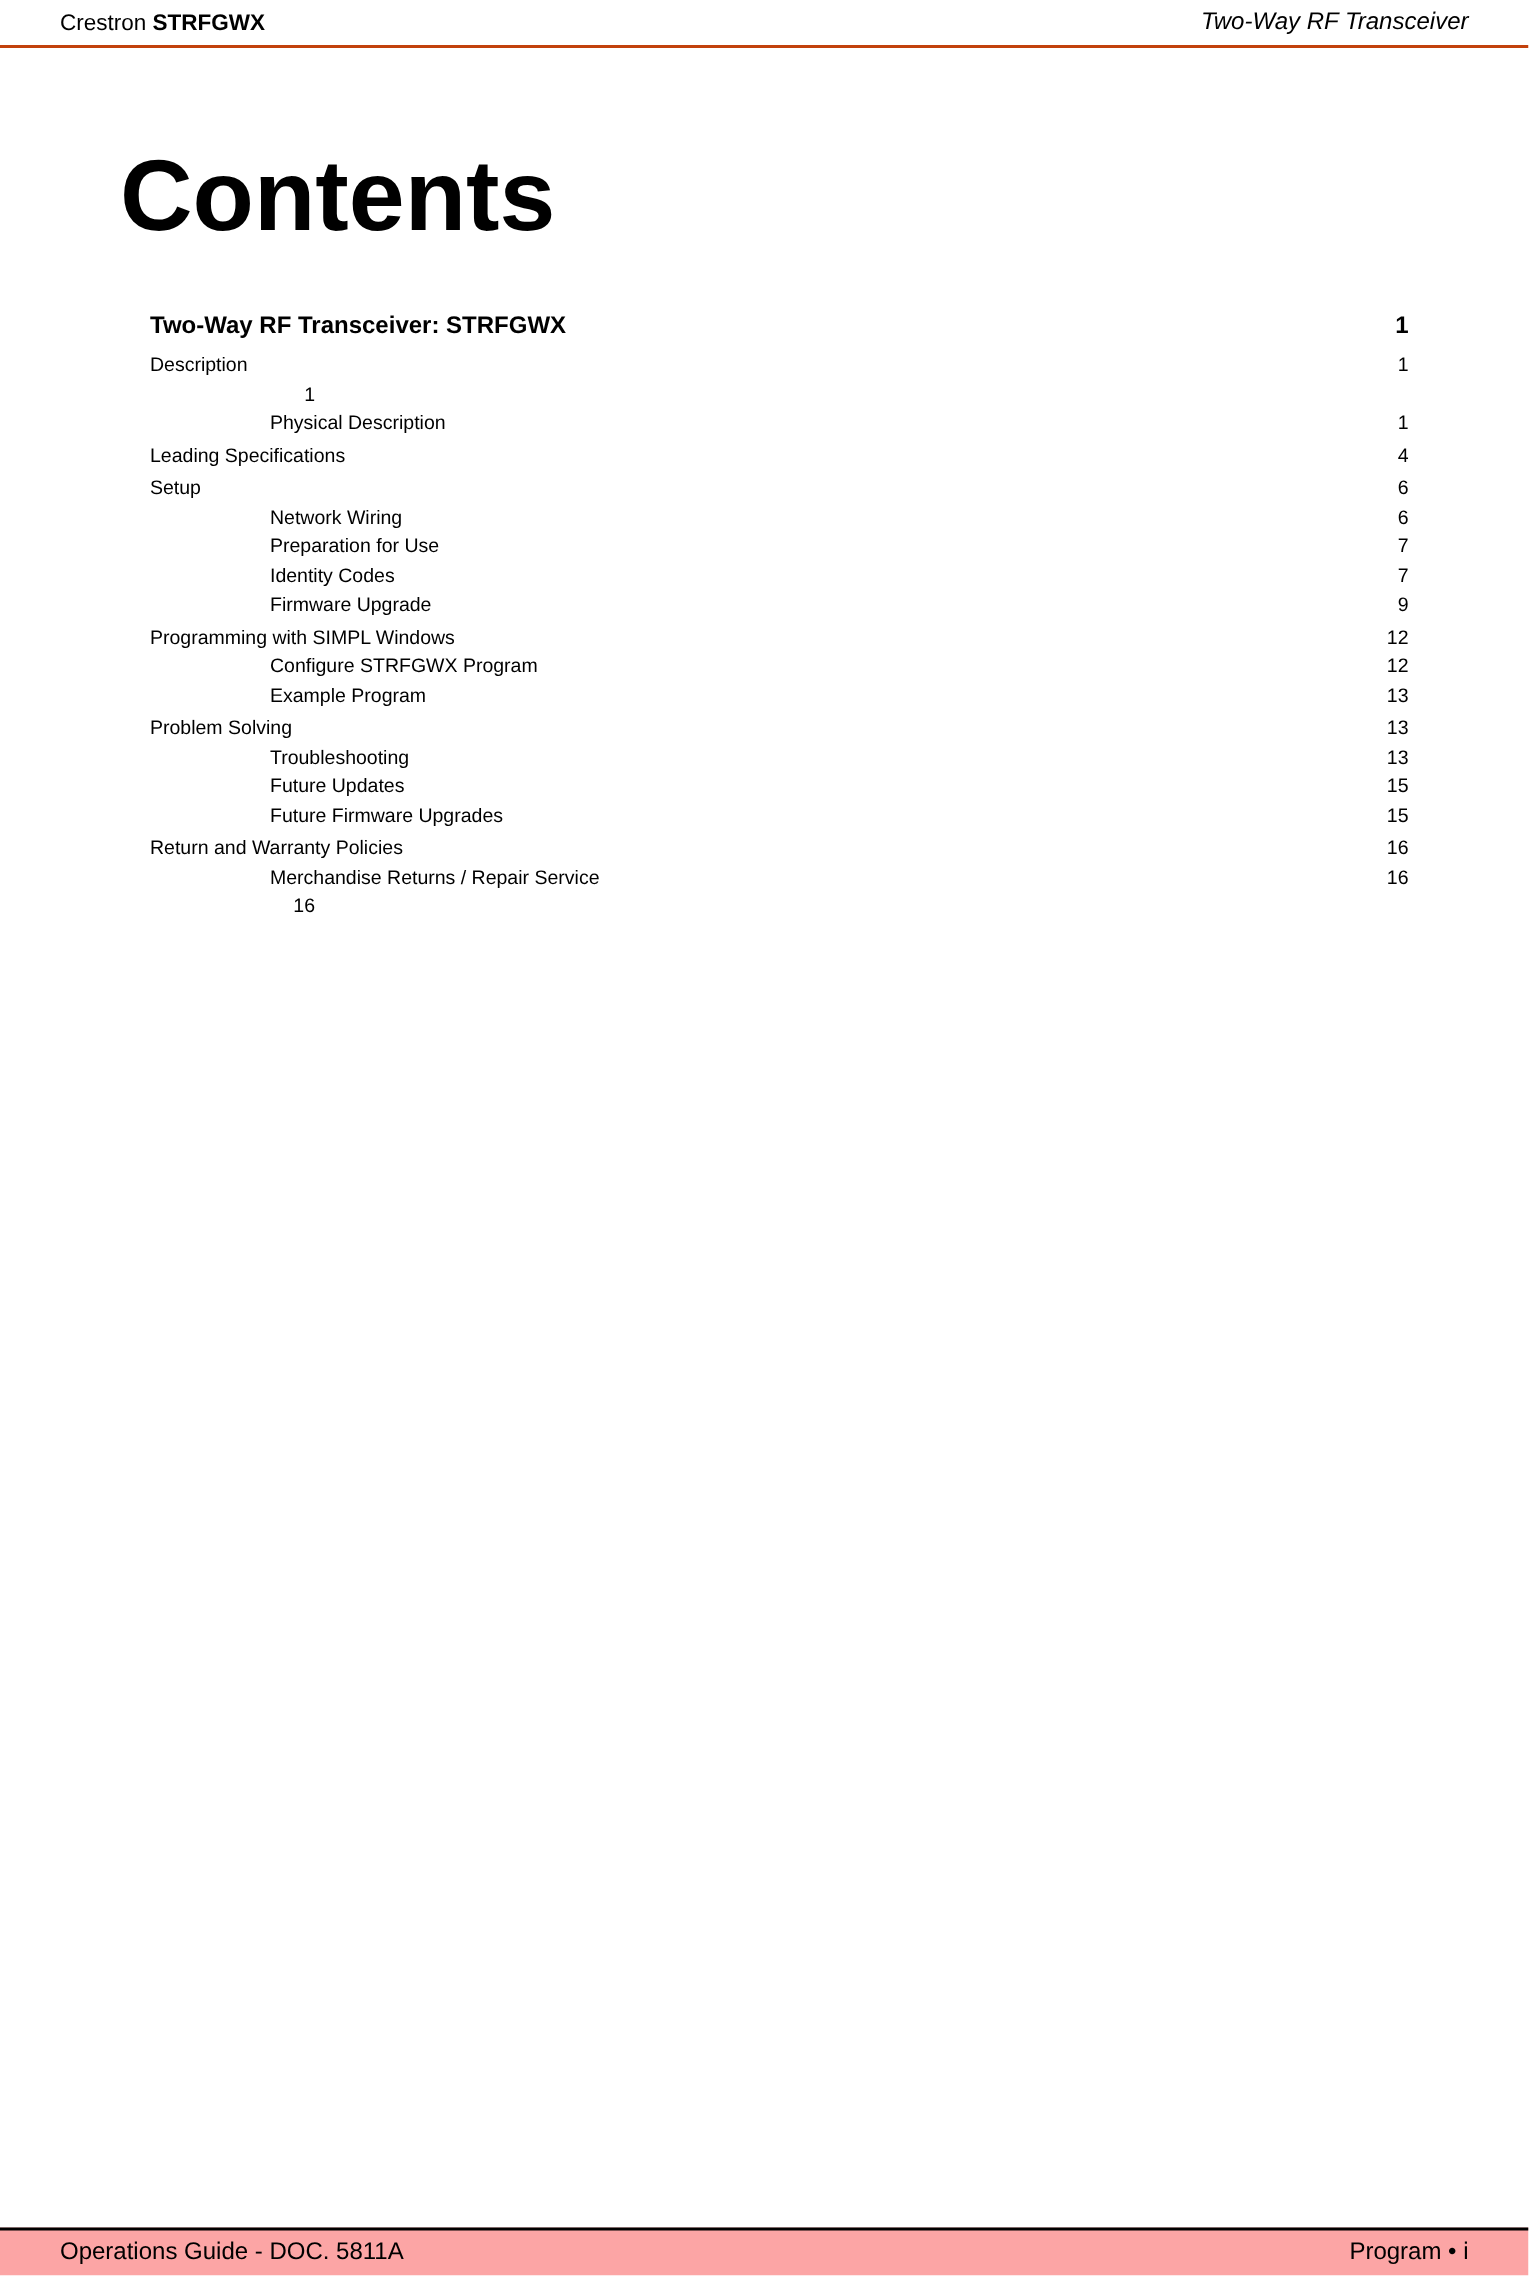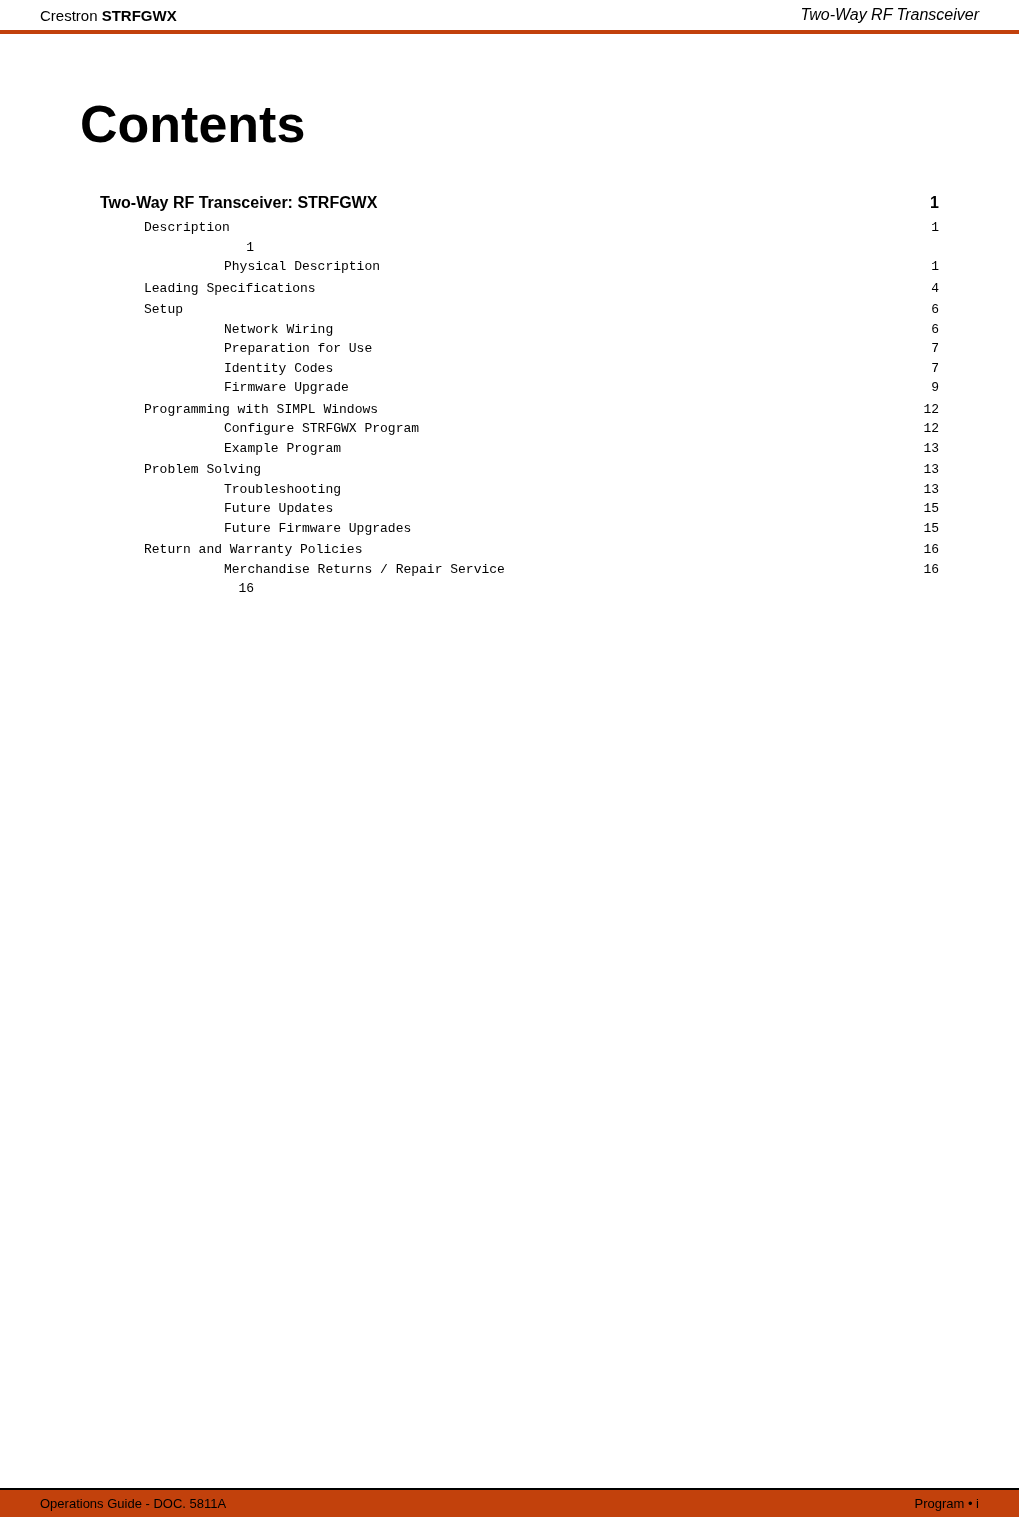--- a/index.html
+++ b/index.html
@@ -18,21 +18,21 @@
       position: relative;
       overflow: hidden;
     }
 
     
     .header {
       display: flex;
       justify-content: space-between;
       align-items: center;
       padding: 6px 40px;
-      border-bottom: 4px solid #c2410c;
+      border-bottom: 2px solid #c2410c;
       background: #fff;
     }
 
     .header-left {
       font-size: 15px;
       font-family: Arial, Helvetica, sans-serif;
     }
 
     .header-left .brand {
       font-weight: normal;
@@ -52,33 +52,33 @@
     .footer {
       position: absolute;
       bottom: 0;
       left: 0;
       right: 0;
       display: flex;
       justify-content: space-between;
       align-items: center;
       padding: 6px 40px;
       border-top: 2px solid #000;
-      background: #c2410c;
-      font-family: Arial, Helvetica, sans-serif;
-      font-size: 13px;
+      background: #fca5a5;
+      font-family: Arial, Helvetica, sans-serif;
+      font-size: 16px;
     }
 
     
     .main-content {
       padding: 60px 80px 60px 80px;
     }
 
     
     .contents-title {
-      font-size: 52px;
+      font-size: 67px;
       font-weight: bold;
       font-family: Arial, Helvetica, sans-serif;
       margin-bottom: 40px;
     }
 
     
     .toc {
       padding-left: 20px;
     }
 
@@ -90,23 +90,22 @@
       justify-content: space-between;
       margin-bottom: 6px;
       margin-top: 20px;
       text-align: center;
     }
 
     .toc-entry {
       display: flex;
       justify-content: space-between;
       font-size: 13px;
-      font-family: Liberation Mono, monospace;
+      font-family: Liberation Sans, sans-serif;
       line-height: 1.5;
-      margin-left: 44px;
     }
 
     .toc-entry-text {
       flex: 1;
     }
 
     .toc-page {
       min-width: 30px;
       text-align: right;
     }

